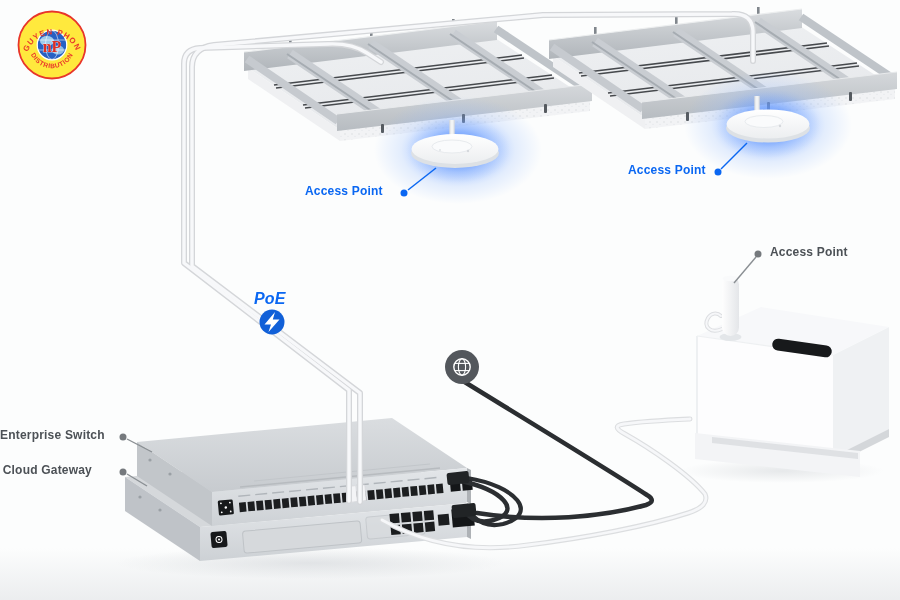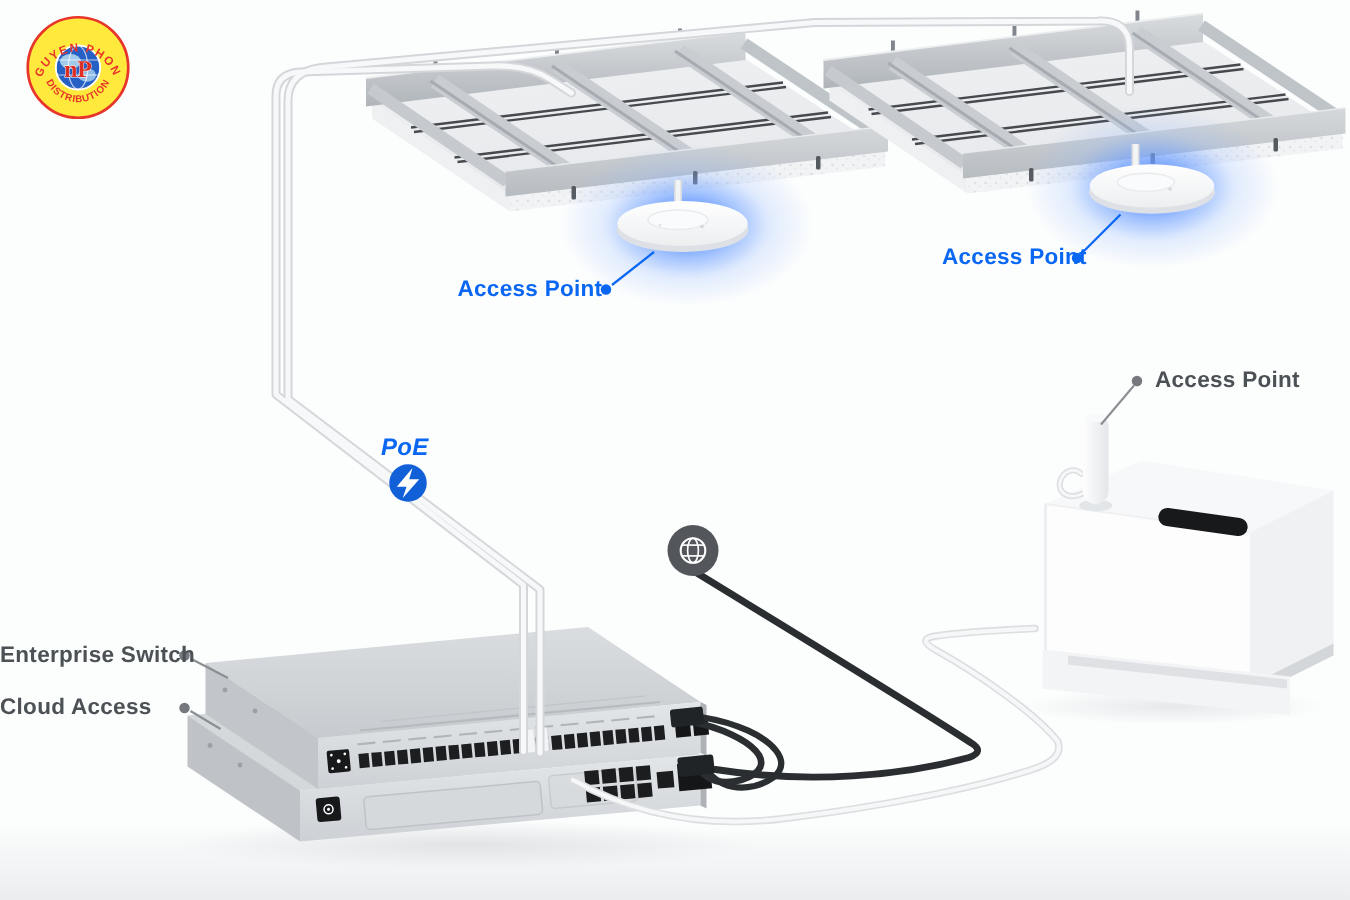--- a/index.html
+++ b/index.html
@@ -1,19 +1,19 @@
 <!DOCTYPE html>
 <html style="--label-blue: #0a67f2; --label-gray: #4c5156; --poe-badge-bg: #1160d8; --internet-badge-bg: #53575c; --ap-glow: #4f86ff; --cable-white: #f6f7f8; --cable-black: #2b2e31; --logo-disc: #ffe93d; --logo-text: #e8352a; --logo-globe: #2760c4;"><head>
 <meta charset="utf-8">
 <style>
   html,body{margin:0;padding:0;background:#ffffff;}
   #scene{position:relative;width:900px;height:600px;overflow:hidden;
          background:#fcfdfd;font-family:"Liberation Sans",sans-serif;}
   #scene svg.base{position:absolute;left:0;top:0;}
-  .lbl{position:absolute;font-weight:700;font-size:15px;line-height:1.1;letter-spacing:.2px;white-space:nowrap;}
+  .lbl{position:absolute;font-weight:700;font-size:12px;line-height:1.1;letter-spacing:.2px;white-space:nowrap;}
   .lbl.blue{color:var(--label-blue,#0a67f2);}
   .lbl.gray{color:var(--label-gray,#4c5156);}
   .lbl.right{width:92px;text-align:right;left:0;}
   .lbl.poe{font-size:16px;font-style:italic;}
 </style>
 </head>
 <body>
 
 <div id="scene">
 
@@ -264,15 +264,15 @@
       <textPath href="#arcBot" startOffset="50%" text-anchor="middle">DISTRIBUTION</textPath>
     </text>
   </g>
 </svg>
 
 <div class="lbl blue" style="left:305px;top:185px">Access Point</div>
 <div class="lbl blue" style="left:628px;top:164px">Access Point</div>
 <div class="lbl gray" style="left:770px;top:246px">Access Point</div>
 <div class="lbl blue poe" style="left:254px;top:290px">PoE</div>
 <div class="lbl gray right" style="top:429px">Enterprise Switch</div>
-<div class="lbl gray right" style="top:464px">Cloud Access</div>
+<div class="lbl gray right" style="top:464px">Cloud Gateway</div>
 
 </div>
 
 </body></html>

